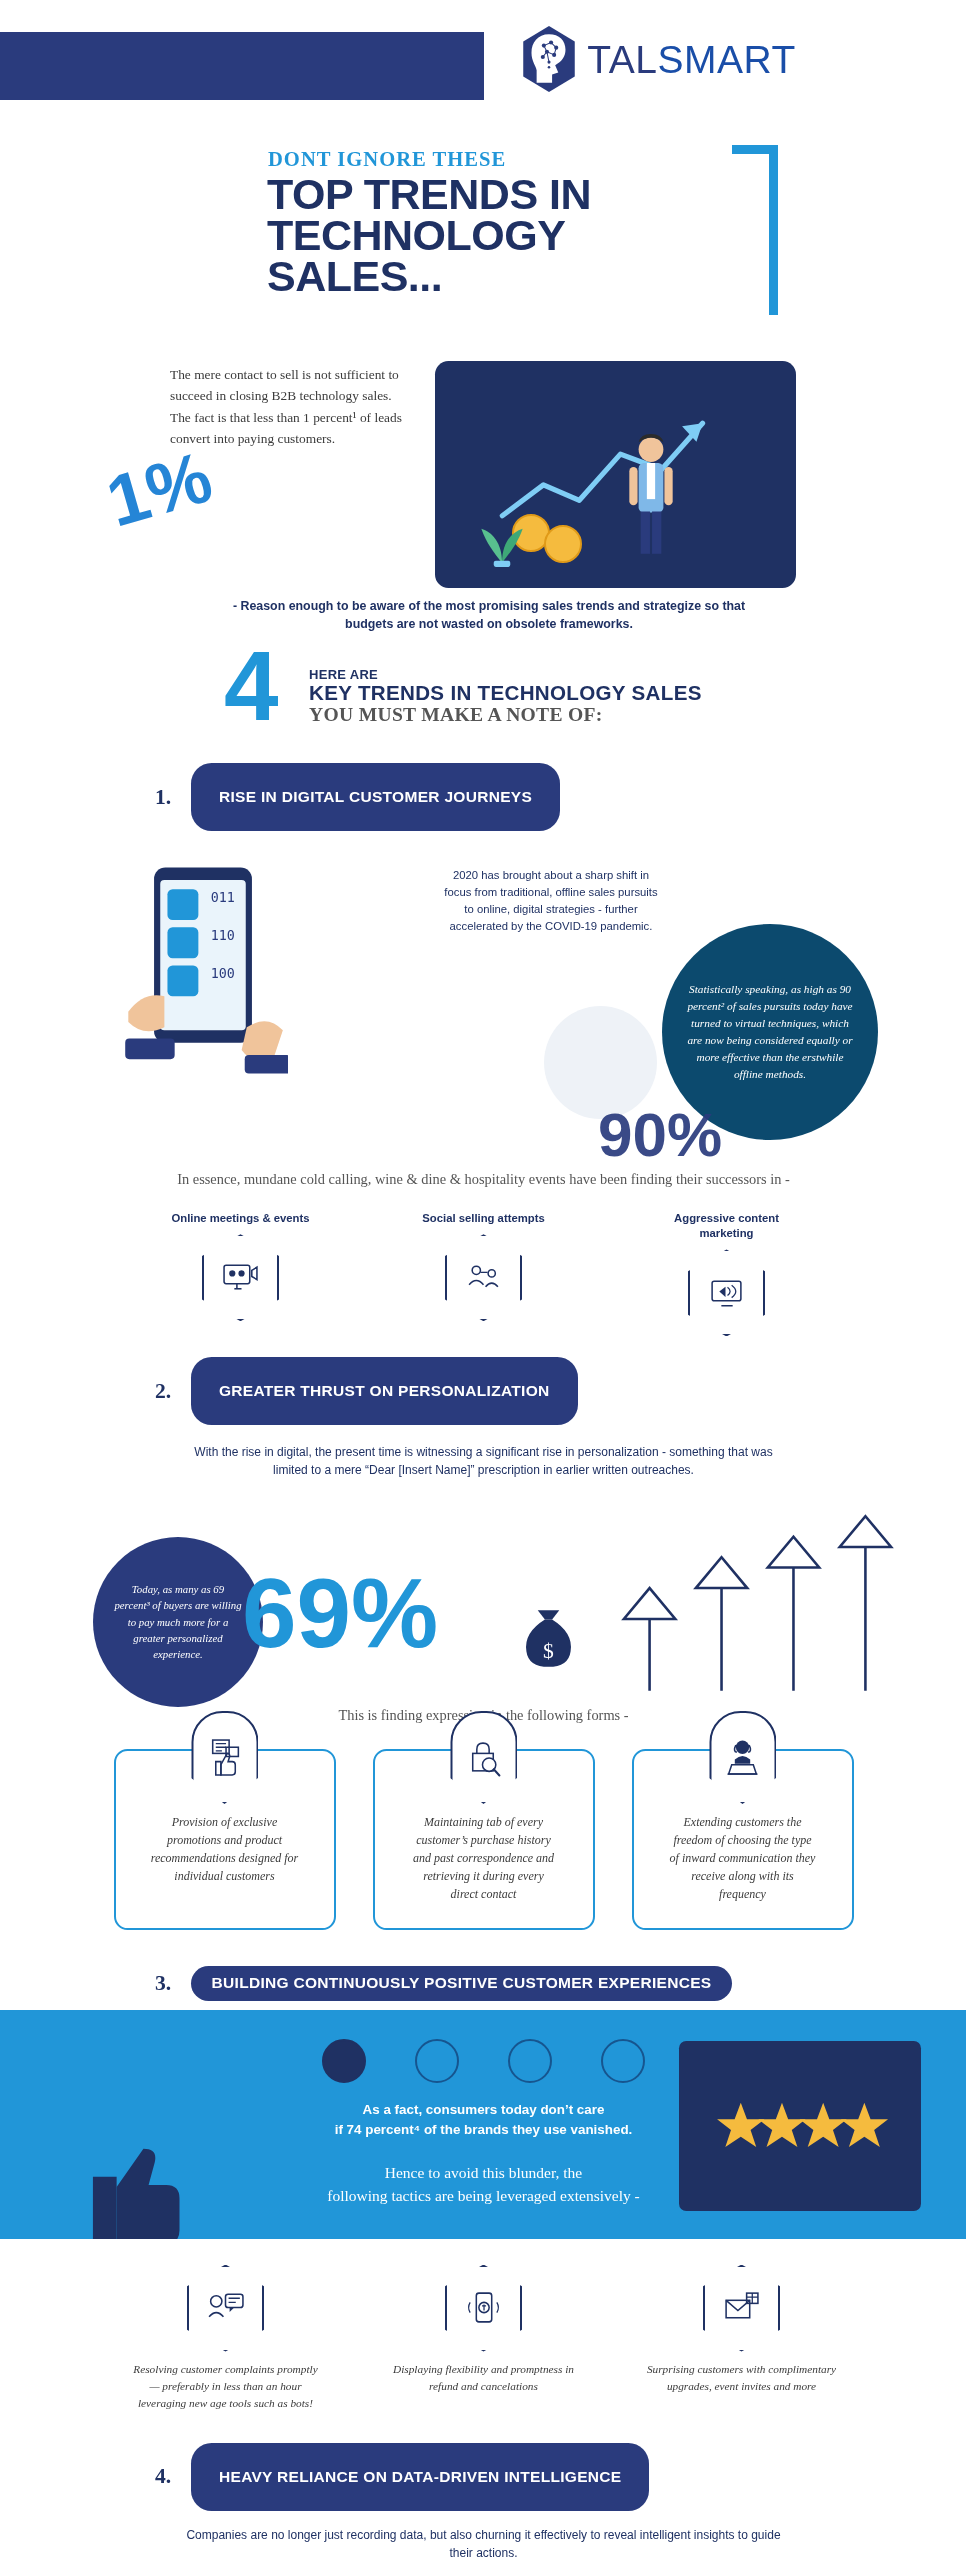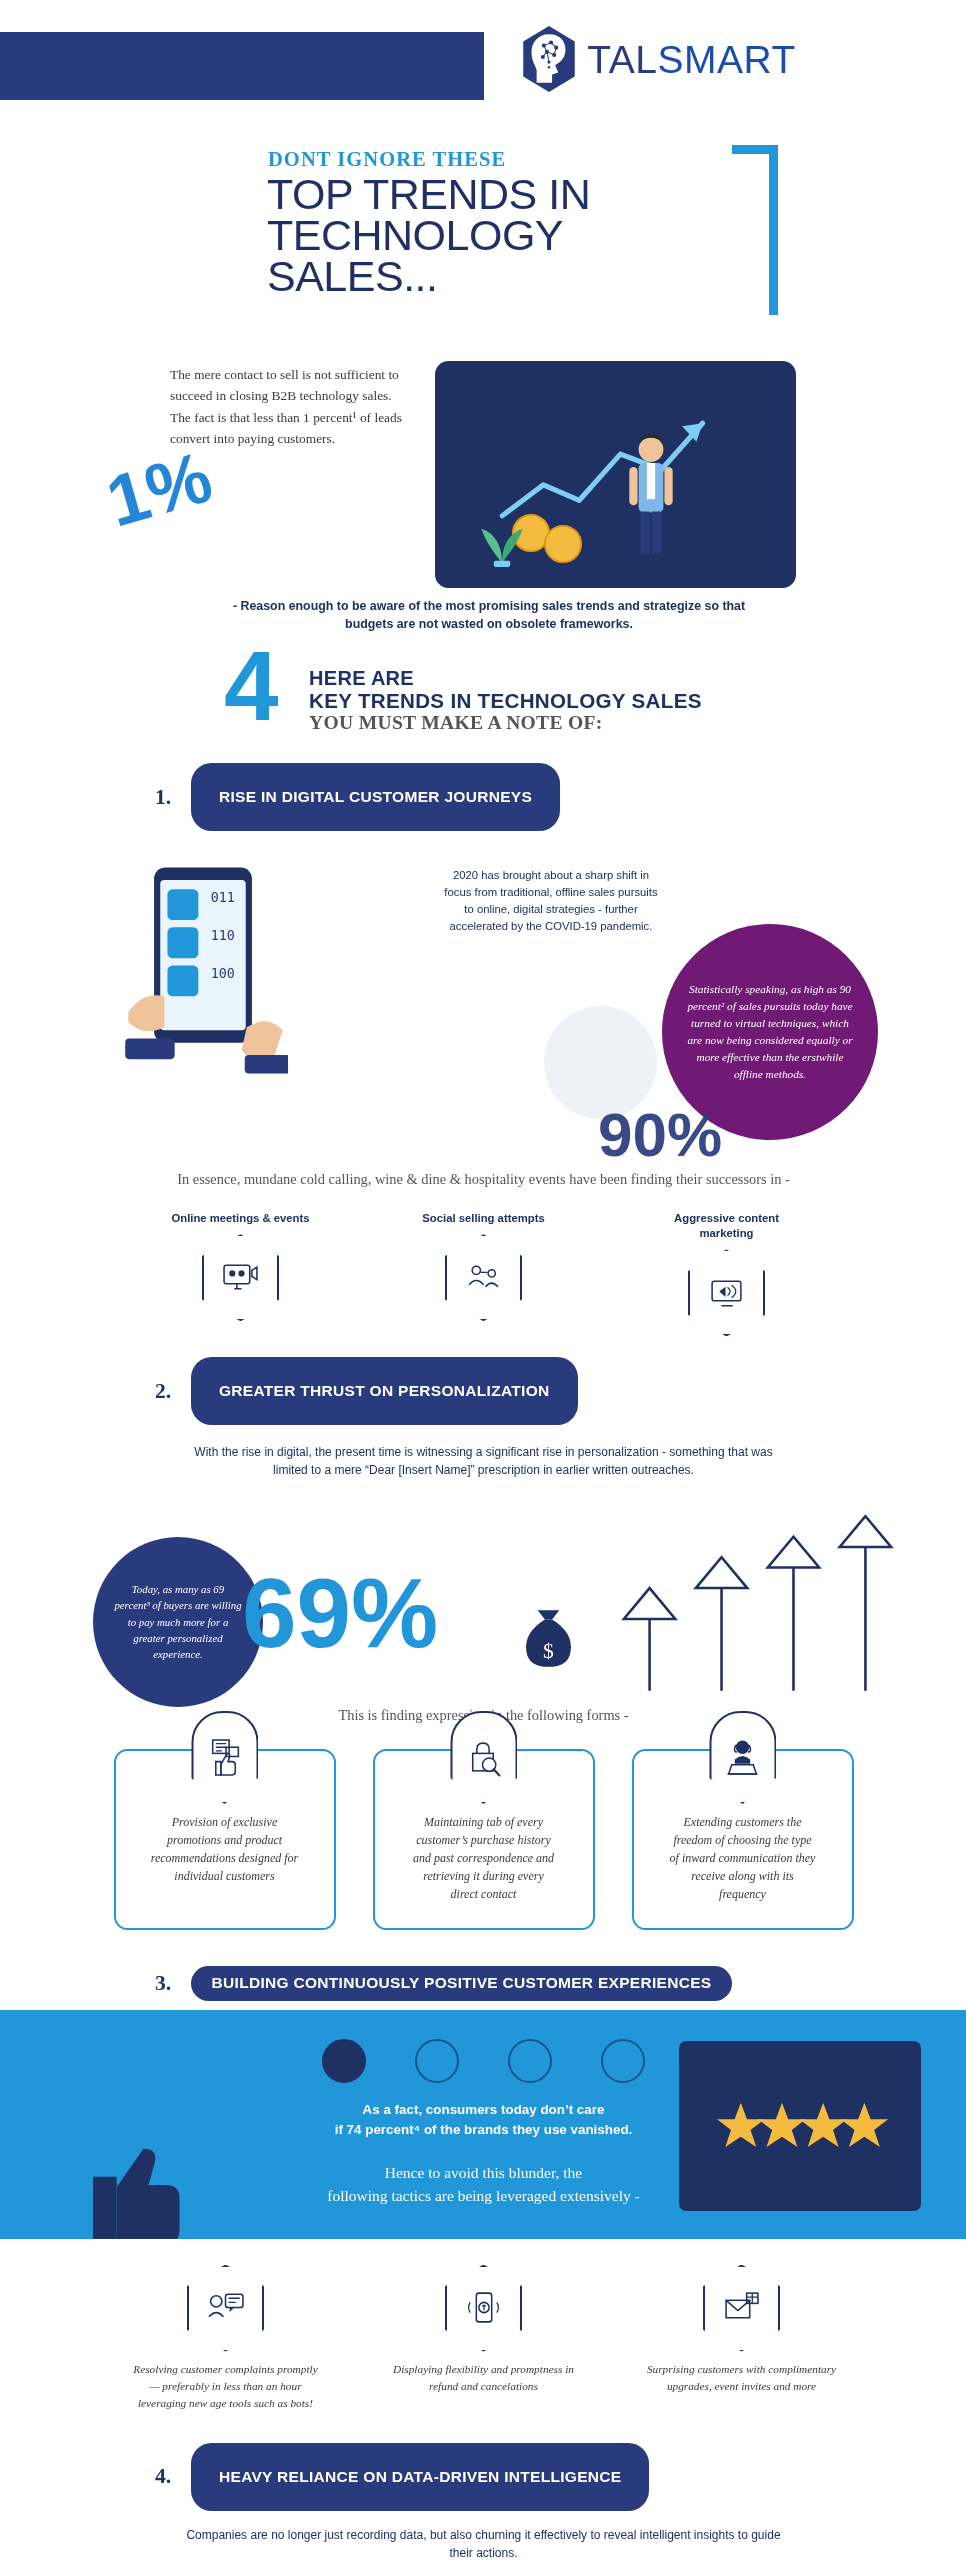--- a/index.html
+++ b/index.html
@@ -31,21 +31,21 @@
   
   .title-block { position: relative; padding: 17.5px 0 5.2px 0; height: 222px; }
   .kicker {
     position: absolute; left: 268px; top: 14.4px;
     font-family: "Liberation Serif", serif;
     font-weight: bold; font-size: 20.6px; letter-spacing: 1px;
     color: #2196d8;
   }
   .big-title {
     position: absolute; left: 267px; top: 40px;
-    font-size: 43px; font-weight: normal; line-height: 0.95;
+    font-size: 43px; font-weight: bold; line-height: 0.95;
     color: #1f3163; letter-spacing: -0.5px;
   }
   .bracket {
     position: absolute; left: 732px; top: 11.3px;
     width: 46px; height: 170px;
     border-top: 9.3px solid #2196d8;
     border-right: 9.3px solid #2196d8;
   }
 
   
@@ -90,21 +90,21 @@
   }
 
   
   .four-block { position: relative; height: 118px; }
   .big4 {
     position: absolute; left: 224px; top: 3.1px;
     font-size: 98px; font-weight: bold; color: #2196d8; line-height: .78;
     font-family: "Liberation Sans", sans-serif;
   }
   .four-lines { position: absolute; left: 309px; top: 21.6px; }
-  .fl1 { font-size: 20px; font-weight: bold; color: #1f3163; letter-spacing: 0.3px; }
+  .fl1 { font-size: 13px; font-weight: bold; color: #1f3163; letter-spacing: 0.3px; }
   .fl2 { font-size: 20.6px; font-weight: bold; color: #1f3163; letter-spacing: 0.3px; line-height:1.1;}
   .fl3 {
     font-family: "Liberation Serif", serif; font-weight: bold;
     font-size: 19.6px; color: #555; letter-spacing: 0.3px;
   }
 
   
   .sec-head { position: relative; display: flex; align-items: center; padding-left: 155px; margin-bottom: 5.2px; }
   .sec-num {
     font-family: "Liberation Serif", serif;
@@ -120,21 +120,21 @@
   .sec1 { position: relative; height: 319px; }
   .phone-art {
     position: absolute; left: 118px; top: 20.6px; width: 170px; height: 222px;
   }
   .s1-para {
     position: absolute; left: 440px; top: 31px; width: 222px;
     text-align: center; font-size: 11.3px; line-height: 1.5; color: #1f3163;
   }
   .s1-circle {
     position: absolute; left: 662px; top: 88px; width: 216px; height: 216px;
-    background: #701a75; border-radius: 50%;
+    background: #0c4a6e; border-radius: 50%;
     color: #fff; font-family: "Liberation Serif", serif; font-style: italic;
     font-size: 11.3px; line-height: 1.5; text-align: center;
     display: flex; align-items: center; justify-content: center; padding: 0 23px;
   }
   .virus {
     position: absolute; left: 544px; top: 170px; width: 113px; height: 113px;
     border-radius: 50%; background: #eef2f7;
   }
   .pct90 {
     position: absolute; left: 598px; top: 263px;

